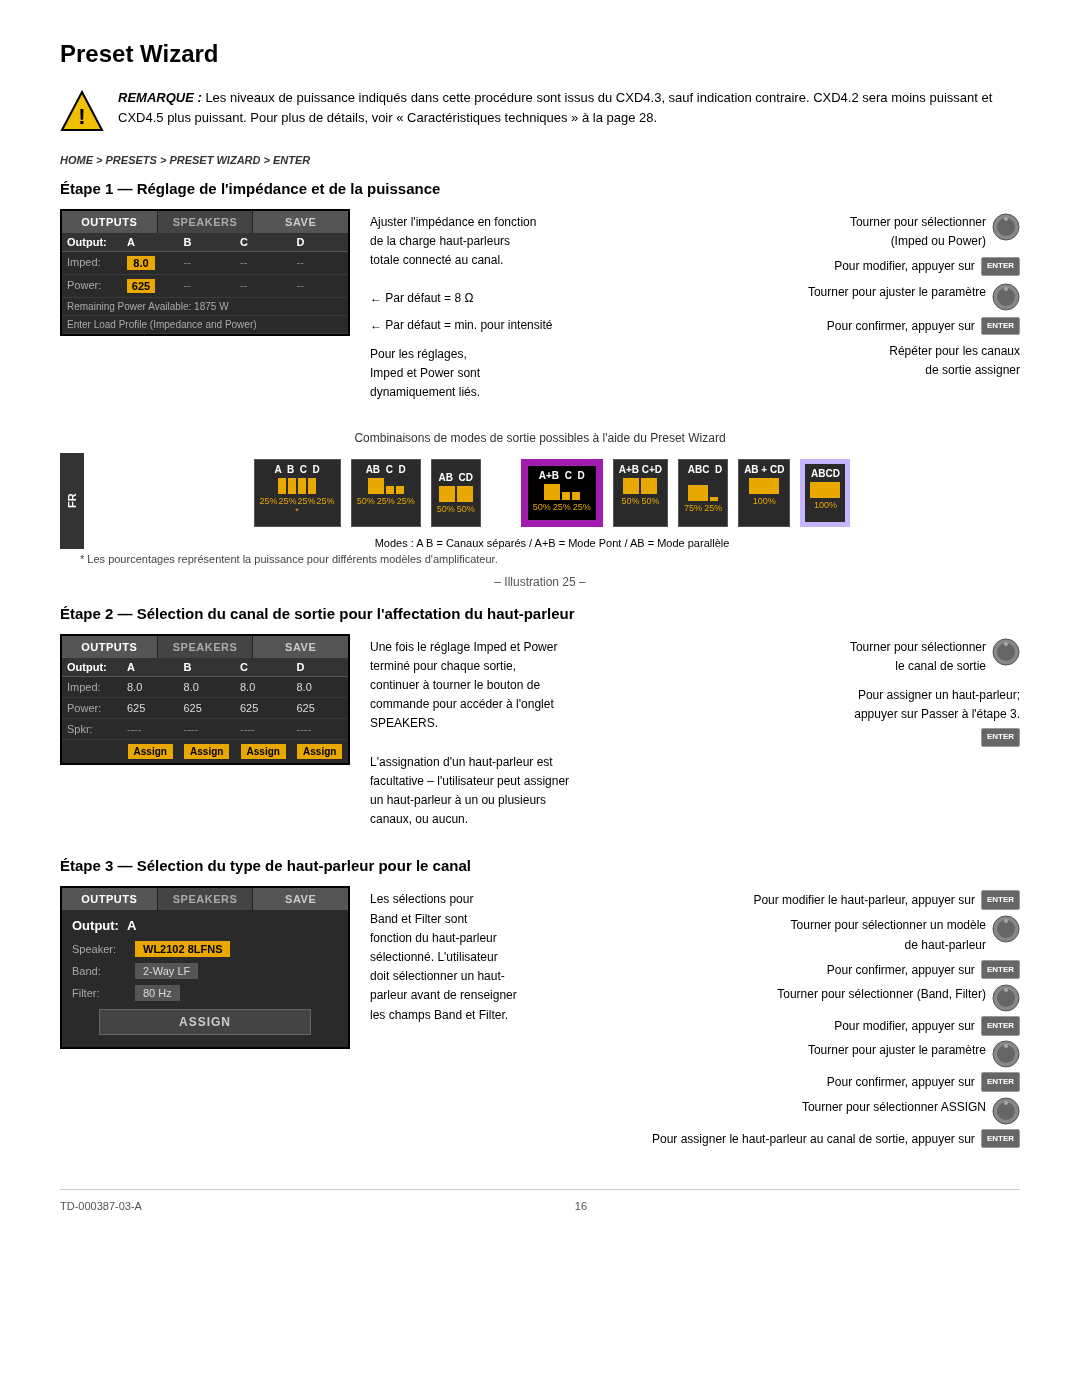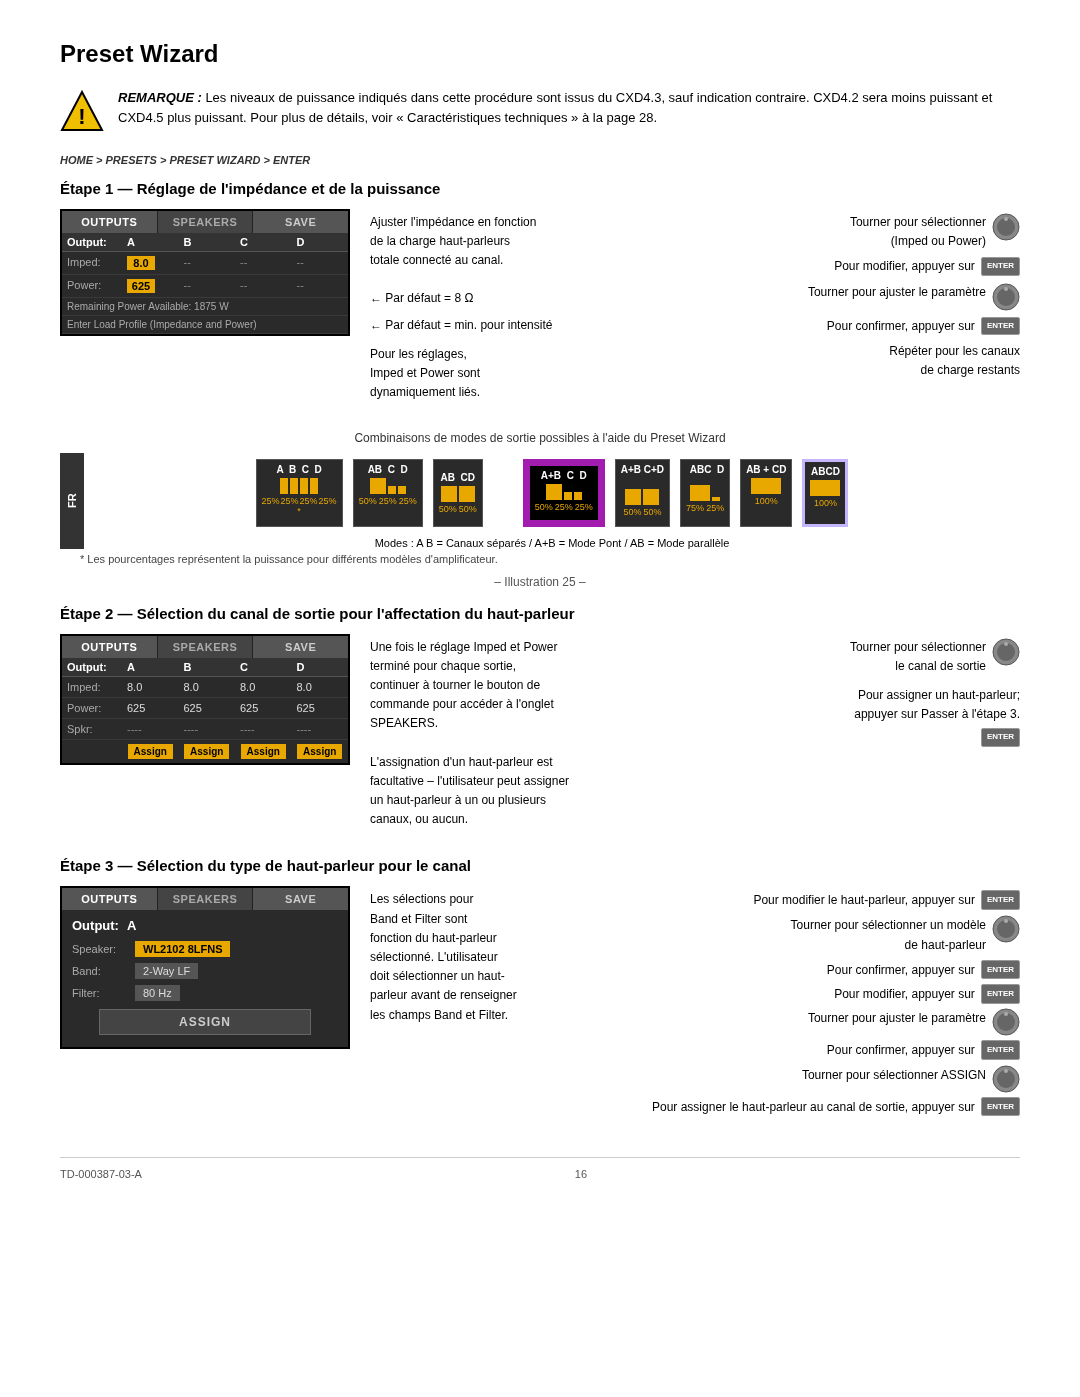--- a/index.html
+++ b/index.html
@@ -363,21 +363,21 @@
         <circle cx="14" cy="14" r="9" fill="#666"></circle>
         <circle cx="14" cy="6" r="2" fill="#aaa"></circle>
       </svg>
     </div>
     <div class="ann-row right" style="margin-top:6px;">
       <div>Pour confirmer, appuyer sur</div>
       <span class="enter-btn">ENTER</span>
     </div>
     <div style="text-align:right; margin-top:6px;">
       <div>Répéter pour les canaux</div>
-      <div>de charge restants</div>
+      <div>de sortie assigner</div>
     </div>
   </div>
 </div>
 
 <div class="modes-outer">
   <div style="font-size:12px; color:#333; margin-bottom:8px; text-align:center;">Combinaisons de modes de sortie possibles à l'aide du Preset Wizard</div>
 
   <div style="display:flex; align-items:stretch; width:100%; position:relative;">
     <div style="background:#333; color:#fff; font-size:11px; font-weight:bold; padding:8px 6px; display:flex; align-items:center; justify-content:center; writing-mode:vertical-lr; transform:rotate(180deg); flex-shrink:0;">FR</div>
     <div style="flex:1;">
@@ -434,21 +434,21 @@
             <div style="width:8px; height:8px; background:#e8a800;"></div>
           </div>
           <div style="font-size:9px; color:#e8a800; display:flex; gap:2px; justify-content:center;">
             <span>50%</span>
               <span>25%</span>
               <span>25%</span>
           </div>
         </div>
 
         <div style="border:1px solid #555; background:#2a2a2a; color:#fff; font-size:10px; text-align:center; padding:4px 5px; min-width:52px;">
-          <div style="font-weight:bold; font-size:10px; margin-bottom:14px; color:#fff;">A+B C+D</div>
+          <div style="font-weight:bold; font-size:10px; margin-bottom:3px; color:#fff;">A+B C+D</div>
           <div style="display:flex; gap:2px; justify-content:center; height:16px; align-items:flex-end; margin-bottom:2px;">
             <div style="width:16px; height:16px; background:#e8a800;"></div>
             <div style="width:16px; height:16px; background:#e8a800;"></div>
           </div>
           <div style="font-size:9px; color:#e8a800; display:flex; gap:2px; justify-content:center;">
             <span>50%</span>
               <span>50%</span>
           </div>
         </div>
 
@@ -465,21 +465,21 @@
         </div>
 
         <div style="border:1px solid #555; background:#2a2a2a; color:#fff; font-size:10px; text-align:center; padding:4px 5px; min-width:52px;">
           <div style="font-weight:bold; font-size:10px; margin-bottom:3px; color:#fff;">AB + CD</div>
           <div style="display:flex; gap:2px; justify-content:center; height:16px; align-items:flex-end; margin-bottom:2px;">
             <div style="width:30px; height:16px; background:#e8a800;"></div>
           </div>
           <div style="font-size:9px; color:#e8a800; text-align:center;">100%</div>
         </div>
 
-        <div style="border:3px solid #c4b5fd; background:#2a2a2a; color:#fff; font-size:10px; text-align:center; padding:4px 5px; min-width:44px;">
+        <div style="border:5px solid #c4b5fd; background:#2a2a2a; color:#fff; font-size:10px; text-align:center; padding:4px 5px; min-width:44px;">
           <div style="font-weight:bold; font-size:10px; margin-bottom:3px; color:#fff;">ABCD</div>
           <div style="display:flex; gap:2px; justify-content:center; height:16px; align-items:flex-end; margin-bottom:2px;">
             <div style="width:30px; height:16px; background:#e8a800;"></div>
           </div>
           <div style="font-size:9px; color:#e8a800; text-align:center;">100%</div>
         </div>
 
       </div>
 
       <div style="text-align:center; font-size:11px; margin-top:4px; color:#000;">Modes :   A B = Canaux séparés  /  A+B = Mode Pont  /  AB = Mode parallèle</div>
@@ -623,20 +623,28 @@
         <circle cx="14" cy="14" r="13" fill="#888" stroke="#555" stroke-width="1"></circle>
         <circle cx="14" cy="14" r="9" fill="#666"></circle>
         <circle cx="14" cy="6" r="2" fill="#aaa"></circle>
       </svg>
     </div>
     <div class="ann-row right" style="margin-top:4px;">
       <div style="text-align:right;">Pour confirmer, appuyer sur</div>
       <span class="enter-btn">ENTER</span>
     </div>
     <div class="ann-row right" style="margin-top:4px;">
+      <div style="text-align:right;">Tourner pour sélectionner (Band, Filter)</div>
+      <svg width="28" height="28" viewBox="0 0 28 28">
+        <circle cx="14" cy="14" r="13" fill="#888" stroke="#555" stroke-width="1"></circle>
+        <circle cx="14" cy="14" r="9" fill="#666"></circle>
+        <circle cx="14" cy="6" r="2" fill="#aaa"></circle>
+      </svg>
+    </div>
+    <div class="ann-row right" style="margin-top:4px;">
       <div style="text-align:right;">Pour modifier, appuyer sur</div>
       <span class="enter-btn">ENTER</span>
     </div>
     <div class="ann-row right" style="margin-top:4px;">
       <div style="text-align:right;">Tourner pour ajuster le paramètre</div>
       <svg width="28" height="28" viewBox="0 0 28 28">
         <circle cx="14" cy="14" r="13" fill="#888" stroke="#555" stroke-width="1"></circle>
         <circle cx="14" cy="14" r="9" fill="#666"></circle>
         <circle cx="14" cy="6" r="2" fill="#aaa"></circle>
       </svg>

